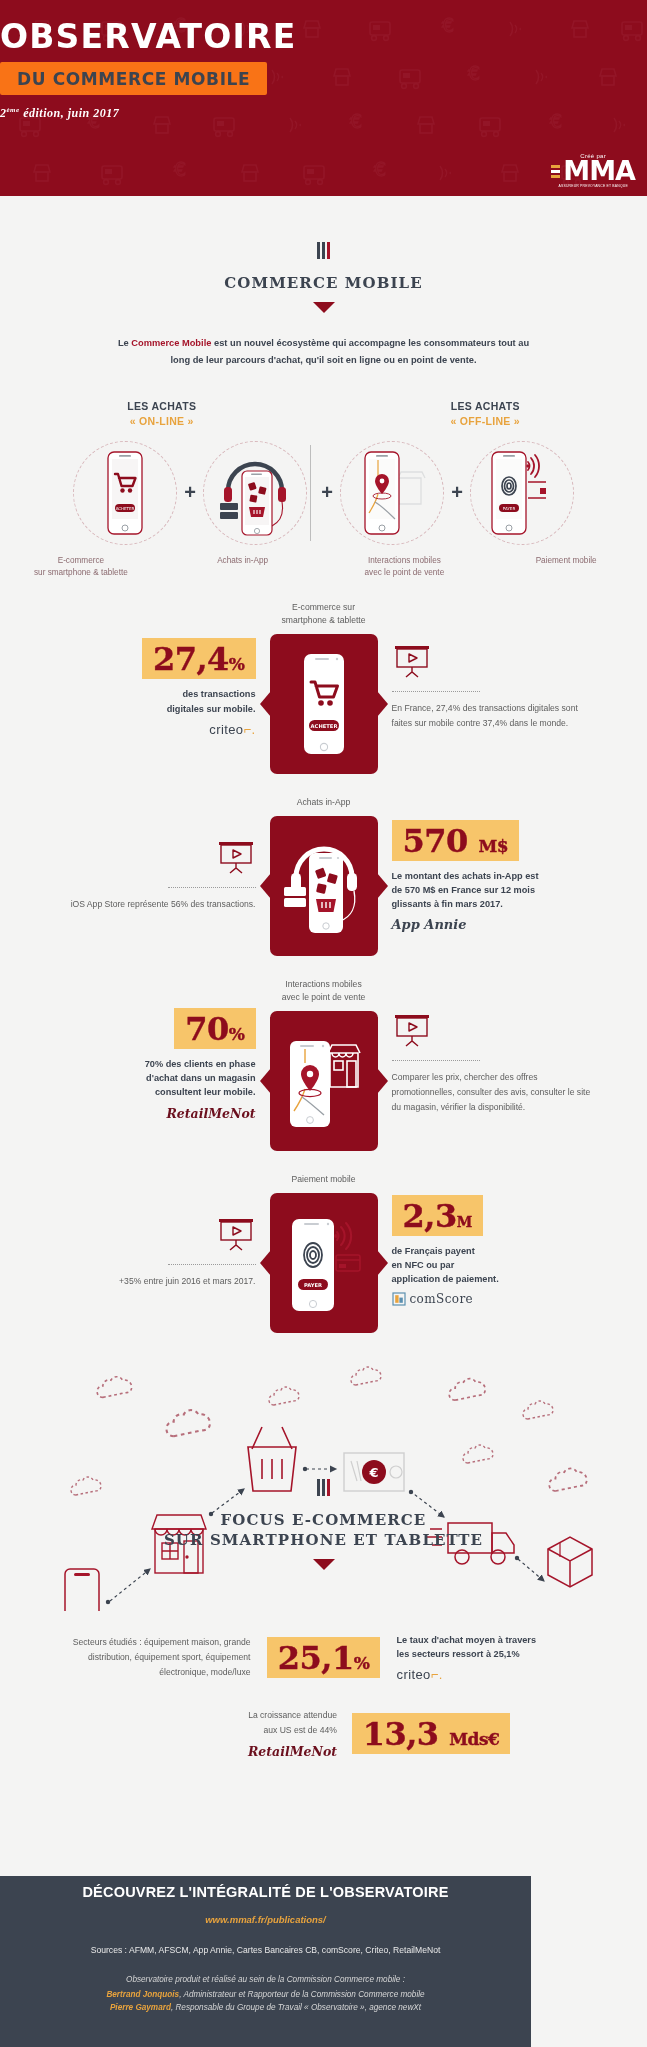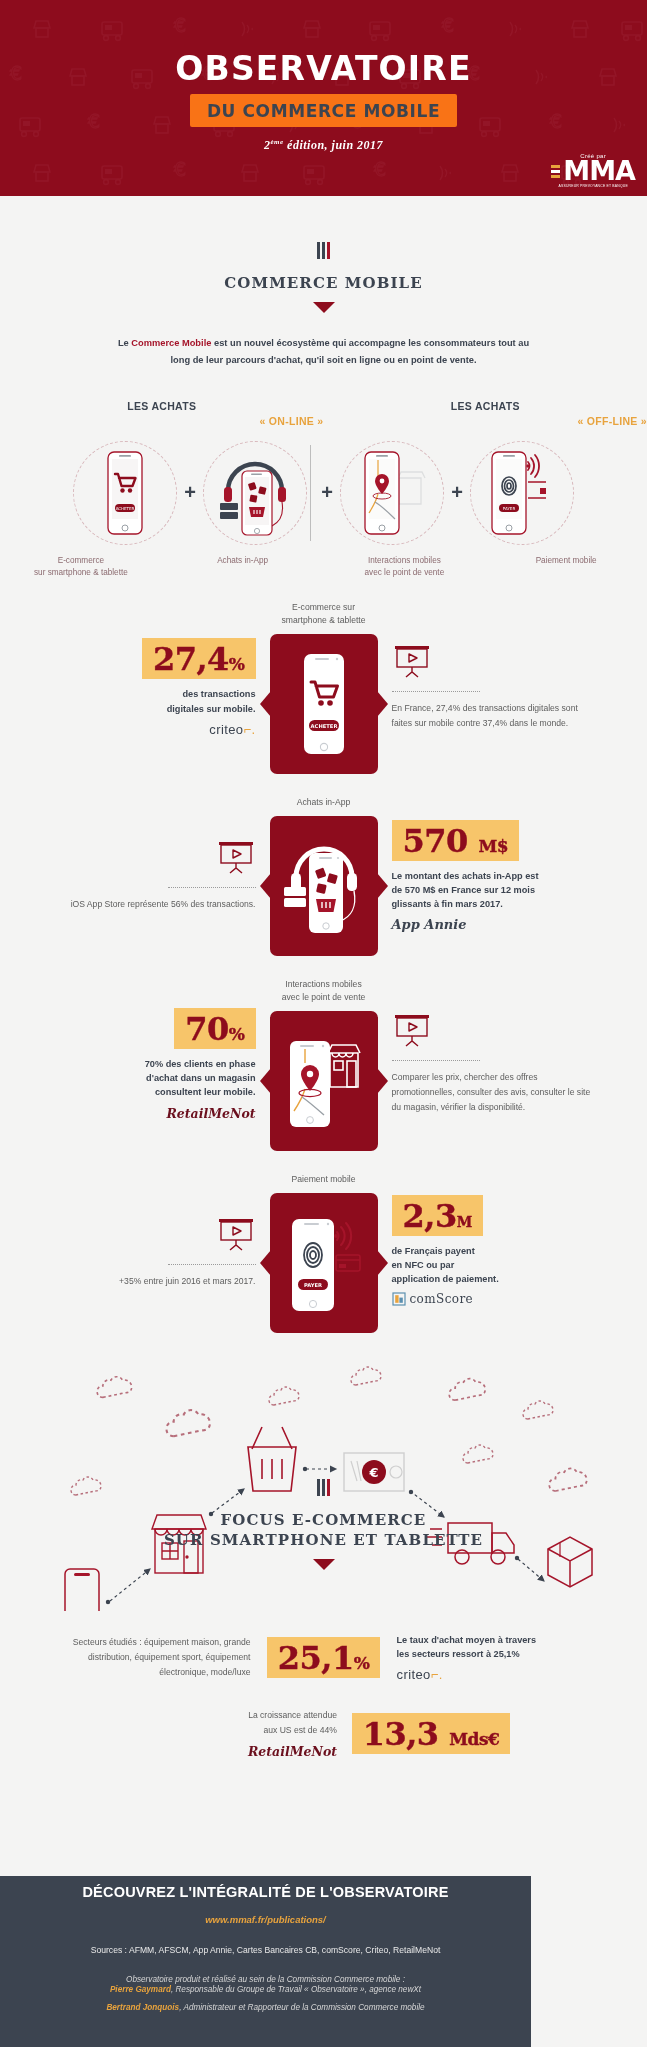--- a/index.html
+++ b/index.html
@@ -15,21 +15,21 @@
   .header {
     position:relative; width:647px; height:196px;
     background:#8d0c1d;
     overflow:hidden;
   }
   .hdr-pattern {
     position:absolute; inset:0; opacity:.30;
     pointer-events:none;
   }
   .hdr-inner {
-    position:relative; z-index:2; text-align:center; padding-top:52px;
+    position:relative; z-index:2; text-align:left; padding-top:20px;
   }
   .obs-title {
     font-family:"DejaVu Sans", sans-serif;
     font-weight:bold; font-size:33px; letter-spacing:1.2px;
     color:#ffffff; line-height:1;
   }
   .obs-sub-box {
     display:inline-block; background:#f97316; color:#3c4450;
     font-family:"DejaVu Sans", sans-serif; font-weight:bold;
     font-size:17px; letter-spacing:.6px;
@@ -84,21 +84,21 @@
     text-align:center; font-size:9.3px; font-weight:bold; color:#3c4450;
     line-height:1.85; margin:22px auto 0; width:430px;
   }
   .intro b { color:#a5142a; }
 
   
   .onoff { position:relative; margin-top:30px; }
   .onoff-heads { display:flex; }
   .onoff-head { width:50%; text-align:center; }
   .onoff-head .h1 { font-size:10.5px; font-weight:bold; color:#3c4450; letter-spacing:.3px;}
-  .onoff-head .h2 { font-size:10.5px; font-weight:bold; color:#e8a33d; margin-top:3px; letter-spacing:.3px;text-align:right;}
+  .onoff-head .h2 { font-size:10.5px; font-weight:bold; color:#e8a33d; margin-top:3px; letter-spacing:.3px;}
   .onoff-row { display:flex; align-items:center; justify-content:center; margin-top:14px; }
   .circ {
     width:104px; height:104px; border-radius:50%;
     border:1px dashed #d8b8bc; display:flex; align-items:center; justify-content:center;
     position:relative;
   }
   .plus { font-size:20px; color:#3c4450; font-weight:bold; width:26px; text-align:center; }
   .vdiv { width:1px; height:96px; background:#bdbdbd; margin:0 3px; }
   .onoff-labels { display:flex; margin-top:10px; }
   .onoff-lab {
@@ -740,17 +740,17 @@
         <span class="kpi-num"><span>13,3</span> <span class="u">Mds€</span></span>
       </div>
     </div>
   </div>
 
   <div class="footer">
     <div class="f-title">DÉCOUVREZ L'INTÉGRALITÉ DE L'OBSERVATOIRE</div>
     <div class="f-url">www.mmaf.fr/publications/</div>
     <div class="f-sources">Sources : AFMM, AFSCM, App Annie, Cartes Bancaires CB, comScore, Criteo, RetailMeNot</div>
     <div class="f-prod">Observatoire produit et réalisé au sein de la Commission Commerce mobile :</div>
+    <div class="f-person"><b>Bertrand Jonquois</b><span>, Administrateur  et Rapporteur de la Commission Commerce mobile</span></div>
     <div class="f-person" style="margin-top:0"><b>Pierre Gaymard</b><span>, Responsable du Groupe de Travail « Observatoire », agence newXt</span></div>
-    <div class="f-person"><b>Bertrand Jonquois</b><span>, Administrateur  et Rapporteur de la Commission Commerce mobile</span></div>
   </div>
 
 </div>
 
 </body></html>

